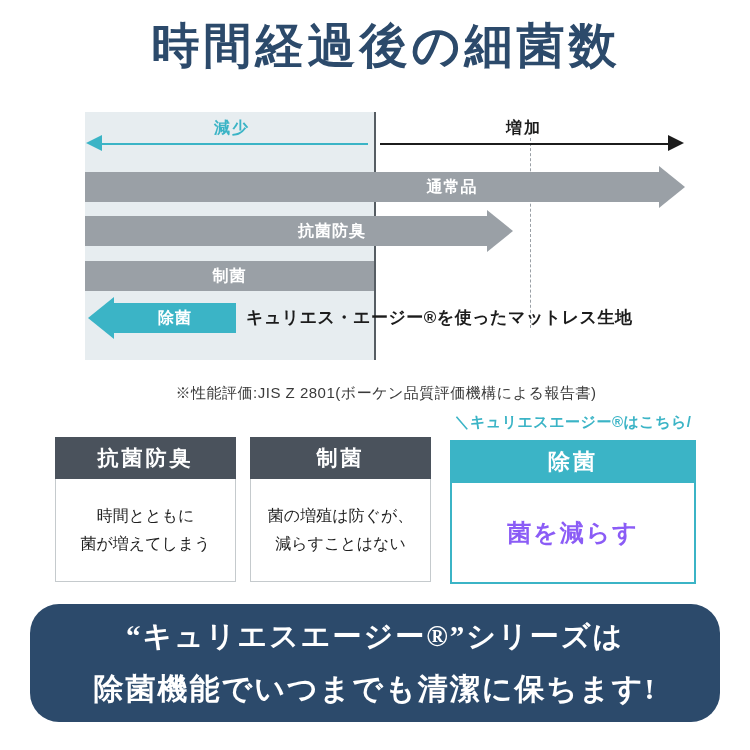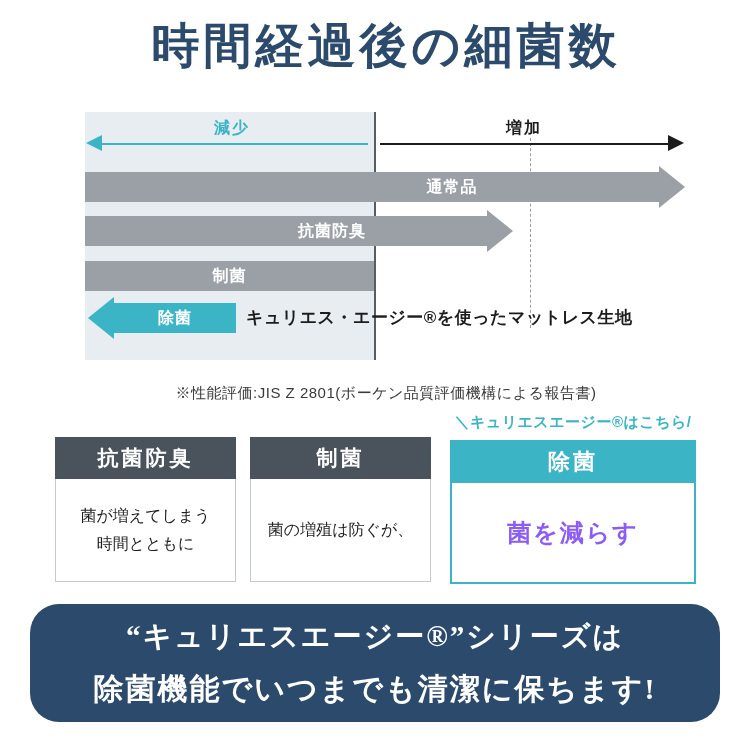--- a/index.html
+++ b/index.html
@@ -88,29 +88,30 @@
     <div class="bar-note" style="left:246px;top:195px;">キュリエス・エージー®を使ったマットレス生地</div>
   </div>
 
   <div class="caption">※性能評価:JIS Z 2801(ボーケン品質評価機構による報告書)</div>
 
   <div class="callout">＼キュリエスエージー®はこちら/</div>
 
   <div class="card card1" style="left:55px;top:437px;">
     <div class="card-header">抗菌防臭</div>
     <div class="card-body">
+      <span class="card-line">時間とともに</span>
       <span class="card-line">菌が増えてしまう</span>
-      <span class="card-line">時間とともに</span>
     </div>
   </div>
 
   <div class="card card2" style="left:250px;top:437px;">
     <div class="card-header">制菌</div>
     <div class="card-body">
       <span class="card-line">菌の増殖は防ぐが、</span>
+      <span class="card-line">減らすことはない</span>
     </div>
   </div>
 
   <div class="card card3" style="left:450px;top:440px;">
     <div class="card-header">除菌</div>
     <div class="card-body">
       <span class="card-line">菌を減らす</span>
     </div>
   </div>
 

